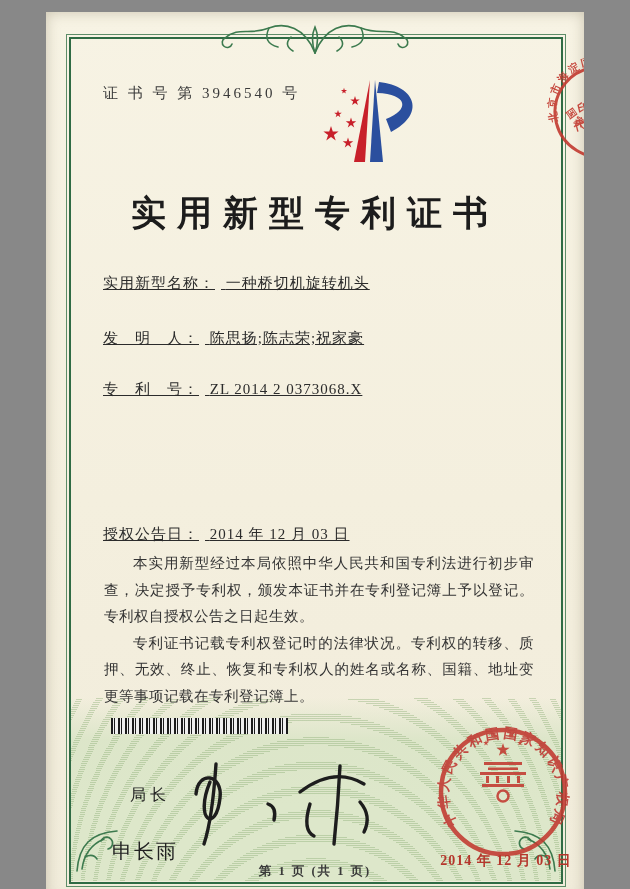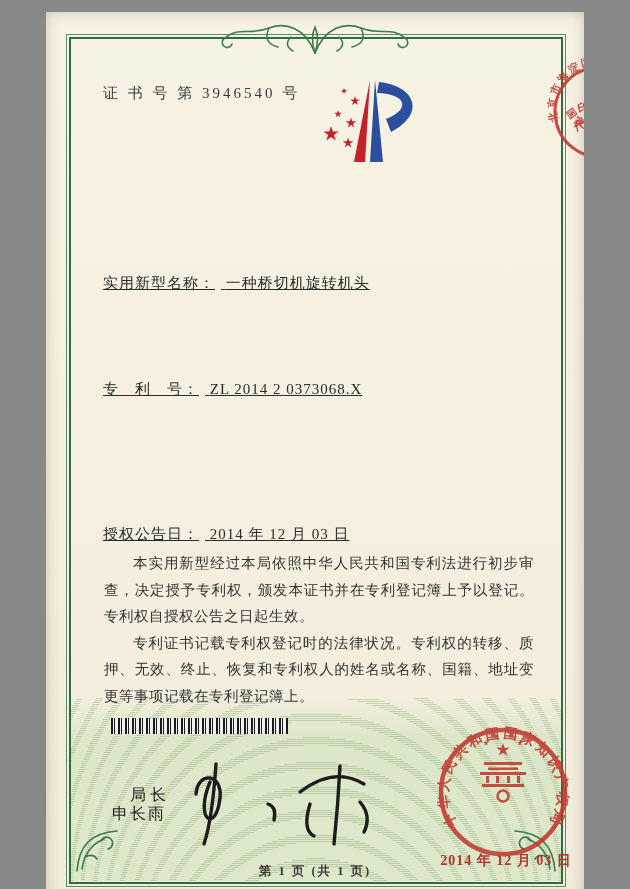--- a/index.html
+++ b/index.html
@@ -32,21 +32,21 @@
   .field .lab{margin-right:6px;}
   .paras{position:absolute;left:58px;right:50px;top:538px;}
   .paras p{margin:0;text-indent:2em;font-size:14.5px;line-height:26.5px;text-align:justify;letter-spacing:.5px;color:#333;}
   .barcode{
     position:absolute;left:65px;top:706px;width:177px;height:16px;
     background:repeating-linear-gradient(90deg,
       #1b1b1b 0 2px,#efefef 2px 3px,#1b1b1b 3px 4px,#efefef 4px 7px,
       #1b1b1b 7px 9px,#efefef 9px 10px,#1b1b1b 10px 11px,#efefef 11px 14px);
   }
   .sig-title{position:absolute;left:84px;top:773px;font-size:16px;letter-spacing:4px;color:#222;}
-  .sig-name{position:absolute;left:66px;top:792px;font-size:16px;letter-spacing:2px;color:#222;}
+  .sig-name{position:absolute;left:66px;top:826px;font-size:20px;letter-spacing:2px;color:#222;}
   .sig-ink{position:absolute;left:118px;top:742px;}
   .seal{position:absolute;left:372px;top:698px;}
   .seal-date{position:absolute;left:378px;top:840px;width:164px;text-align:center;font-size:14px;letter-spacing:1px;color:#b5362c;font-weight:700;}
   .footer{position:absolute;left:0;right:0;top:851px;text-align:center;font-size:12.5px;letter-spacing:2px;color:#3a3a3a;font-weight:bold;}
   svg text{font-family:"Liberation Serif","DejaVu Serif",serif;}
 </style>
 </head>
 <body>
 
 <div class="page">
@@ -116,24 +116,29 @@
     <g fill="#c8202a">
       <use href="#star" transform="translate(33,66) scale(8)"></use>
       <use href="#star" transform="translate(50,75) scale(5.5)"></use>
       <use href="#star" transform="translate(53,55) scale(5.5)"></use>
       <use href="#star" transform="translate(40,46) scale(4)"></use>
       <use href="#star" transform="translate(57,33) scale(5)"></use>
       <use href="#star" transform="translate(46,23) scale(3.2)"></use>
     </g>
   </svg>
 
+  <div class="title">实用新型专利证书</div>
 
   <div class="field f0">
     <span class="lab">实用新型名称：</span>
     <span class="val">一种桥切机旋转机头</span>
+  </div>
+  <div class="field f1">
+    <span class="lab">发　明　人：</span>
+    <span class="val">陈思扬;陈志荣;祝家豪</span>
   </div>
   <div class="field f2">
     <span class="lab">专　利　号：</span>
     <span class="val">ZL 2014 2 0373068.X</span>
   </div>
   <div class="field f5">
     <span class="lab">授权公告日：</span>
     <span class="val">2014 年 12 月 03 日</span>
   </div>
 

